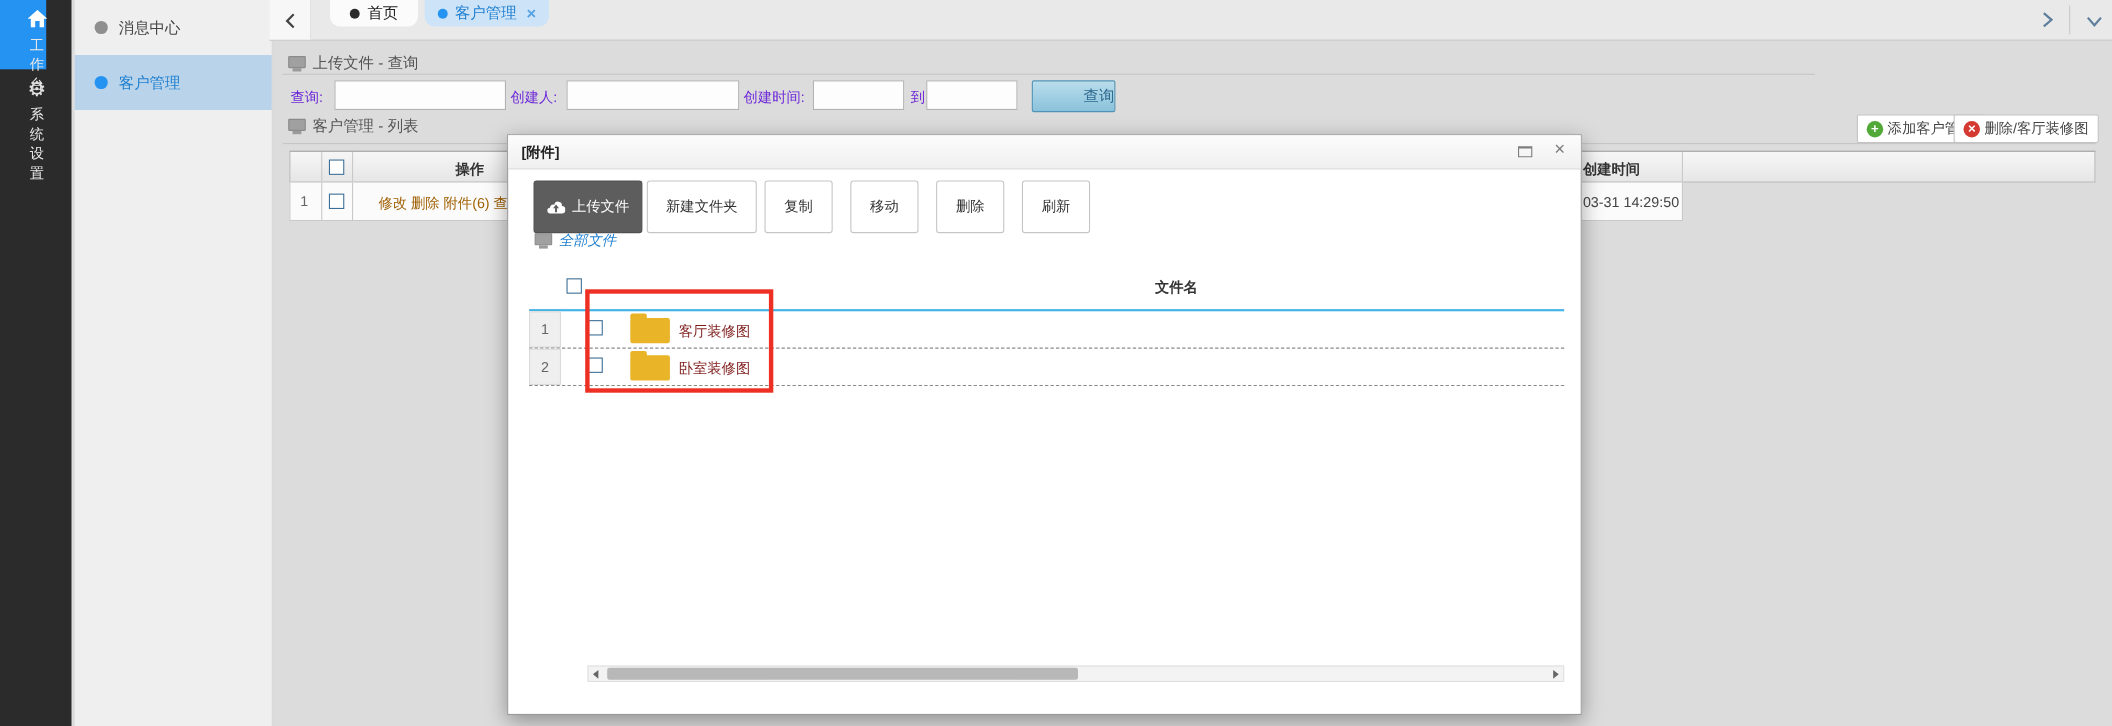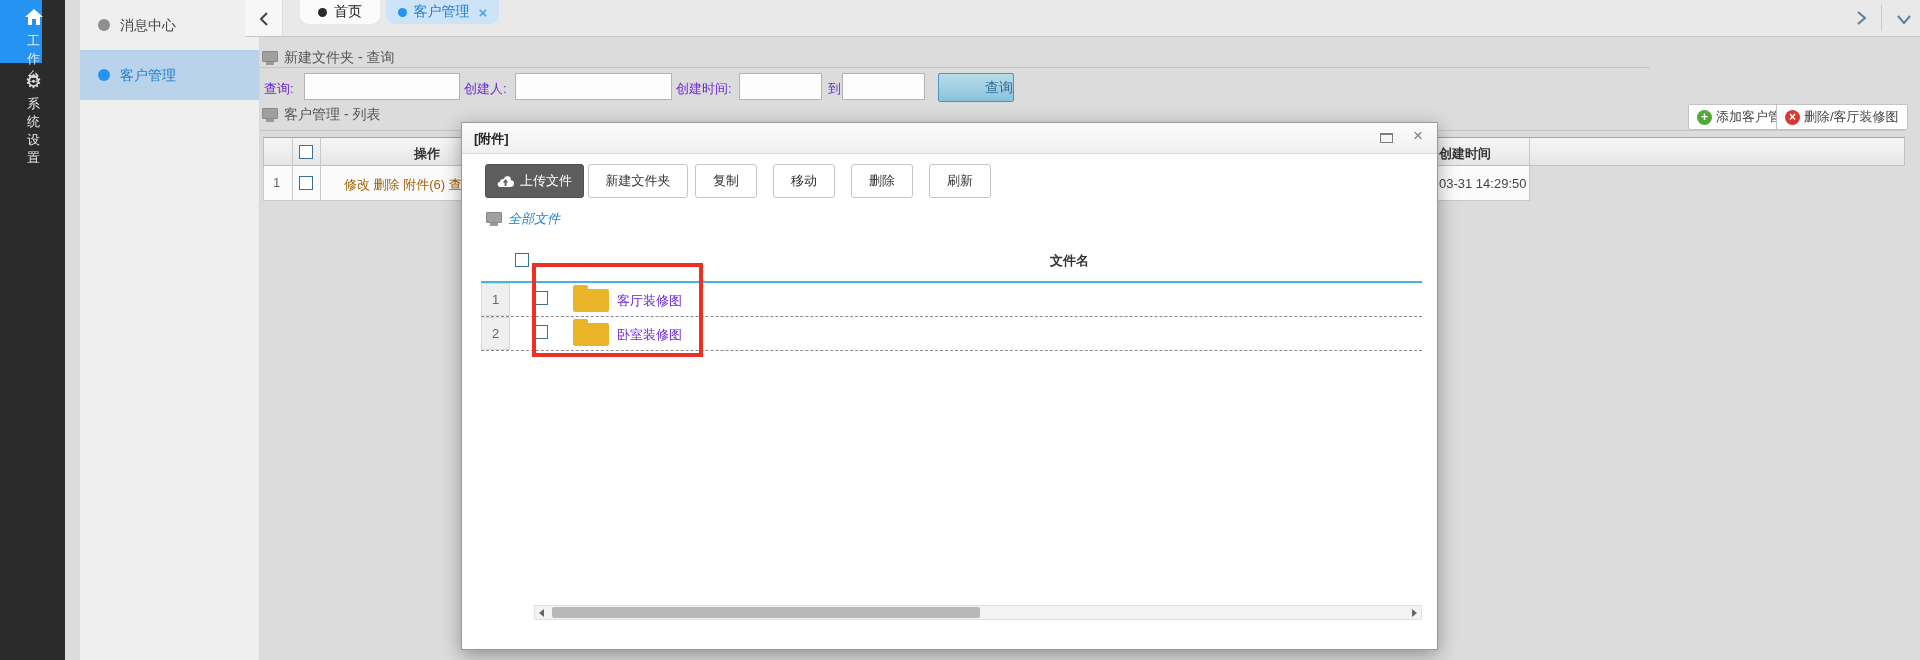--- a/index.html
+++ b/index.html
@@ -10,21 +10,21 @@
   
   .sidebar-dark { position:absolute; left:0; top:0; width:65px; height:660px; background:#2b2b2b; z-index:5; }
   .side-item { width:42px; text-align:center; color:#e8e8e8; font-size:13px;padding-left:25px; }
   .side-item.blue { height:63px; background:#2493f2; padding-top:9px; }
   .side-item .glyph { display:block; height:20px; line-height:20px; }
   .side-item .lbl { display:block; margin-top:3px; }
   .side-item.gear { padding-top:9px; height:55px; }
   .gear-glyph { font-size:19px; color:#e0e0e0; line-height:20px; }
 
   
-  .sidebar-nav { position:absolute; left:80px; top:0; width:180px; height:660px; background:#efefef; border-right:1px solid #d6d6d6; z-index:5; }
+  .sidebar-nav { position:absolute; left:68px; top:0; width:180px; height:660px; background:#efefef; border-right:1px solid #d6d6d6; z-index:5; }
   .nav-item { position:relative; height:50px; line-height:50px; padding-left:40px; color:#444; font-size:14px; cursor:default; }
   .nav-item .dot { position:absolute; left:18px; top:19px; width:12px; height:12px; border-radius:50%; background:#8f8f8f; }
   .nav-item.active { background:#b9d3ea; color:#1f7fd0; }
   .nav-item.active .dot { background:#2493f2; }
 
   
   .tabbar { position:absolute; left:245px; top:0; width:1675px; height:37px; background:#e9e9e9; border-bottom:1px solid #c6c6c6; z-index:5; }
   .back-btn { position:absolute; left:0; top:0; width:38px; height:36px; background:#f7f7f7; border-right:1px solid #dcdcdc; text-align:center; line-height:36px; }
   .tab { position:absolute; top:0; height:24px; border-radius:0 0 9px 9px; display:flex; align-items:center; justify-content:center; gap:7px; font-size:14px; }
   .tab-home { left:55px; width:80px; background:#fbfbfb; color:#222; }
@@ -60,32 +60,32 @@
   .th-text { font-weight:bold; color:#333; }
   .blue-links { color:#a16207; }
   .checkbox { width:14px; height:14px; background:#fff; border:1px solid #3d6f96; }
 
   
   .modal { position:absolute; left:461px; top:122px; width:977px; height:528px; background:#fff; border:1px solid #9a9a9a; box-shadow:0 5px 18px rgba(0,0,0,.35); z-index:10; }
   .modal-header { position:relative; height:31px; background:linear-gradient(#fcfcfc,#f0f0f0); border-bottom:1px solid #d8d8d8; }
   .modal-title { position:absolute; left:12px; top:7px; font-weight:bold; color:#222; }
   .win-max { position:absolute; right:44px; top:10px; width:13px; height:10px; border:1px solid #7d7d7d; border-top-width:2px; }
   .win-close { position:absolute; right:14px; top:3px; font-size:17px; color:#7d7d7d; }
-  .m-btn { position:absolute; top:41px; height:34px; border-radius:3px; display:flex; align-items:center; justify-content:center; gap:6px; font-size:13px; cursor:pointer; }
+  .m-btn { position:absolute; top:41px; height:48px; border-radius:3px; display:flex; align-items:center; justify-content:center; gap:6px; font-size:13px; cursor:pointer; }
   .m-btn.dark { background:#5d5d5d; color:#fff; border:1px solid #505050; }
   .m-btn.light { background:#fff; color:#333; border:1px solid #c6c6c6; }
   .breadcrumb-link { color:#1f7fd0; }
 
   .ft-cyan { position:absolute; left:19px; top:158px; width:941px; height:2px; background:#46b3e6; }
   .ft-row { position:absolute; left:19px; width:941px; height:34px; }
   .ft-row .dash { position:absolute; left:0; bottom:0; width:941px; border-bottom:1px dashed #8a8a8a; }
   .num-cell { position:absolute; left:0; top:0; width:29px; height:33px; background:#efefef; border:1px solid #dadada; color:#666; text-align:center; line-height:32px; }
   .folder-icon { position:absolute; left:92px; top:6px; width:36px; height:23px; background:#e9b427; border-radius:2px; }
   .folder-icon::before { content:""; position:absolute; left:0; top:-4px; width:15px; height:5px; background:#e9b427; border-radius:2px 2px 0 0; }
-  .file-name { position:absolute; left:136px; top:9px; color:#6d28d9; }
+  .file-name { position:absolute; left:136px; top:9px; color:#7f1d1d; }
 
   .red-annotation { position:absolute; left:70px; top:140px; width:171px; height:94px; border:4px solid #ee2f23; z-index:20; }
 
   .h-scroll { position:absolute; left:72px; top:482px; width:888px; height:15px; background:#f3f3f3; border:1px solid #e0e0e0; }
   .h-thumb { position:absolute; left:17px; top:1px; width:428px; height:11px; background:#b8b8b8; border-radius:2px; }
   .tri { position:absolute; top:3px; width:0; height:0; border-top:4px solid transparent; border-bottom:4px solid transparent; }
   .tri-l { left:4px; border-right:5px solid #666; }
   .tri-r { right:4px; border-left:5px solid #666; }
 </style>
 </head>
@@ -145,21 +145,21 @@
         <svg class="chev" width="16" height="12" viewBox="0 0 16 12">
             <polyline points="2,3 8,10 14,3" fill="none" stroke="#5d7f9c" stroke-width="2"></polyline>
           </svg>
       </span>
     </div>
   </div>
 
   <div class="abs" style="left:262px; top:51px;">
       <div class="mon-icon"></div>
     </div>
-  <div class="abs sec-title" style="left:284px; top:49px;">新建文件夹 - 查询</div>
+  <div class="abs sec-title" style="left:284px; top:49px;">上传文件 - 查询</div>
   <div class="abs hr-line" style="left:257px; top:67px; width:1393px;"></div>
 
   <div class="abs q-label" style="left:264px; top:80px;">查询:</div>
   <input class="q-input" style="left: 304px; top: 73px; width: 156px;">
   <div class="abs q-label" style="left:464px; top:80px;">创建人:</div>
   <input class="q-input" style="left: 515px; top: 73px; width: 157px;">
   <div class="abs q-label" style="left:676px; top:80px;">创建时间:</div>
   <input class="q-input" style="left: 739px; top: 73px; width: 83px;">
   <div class="abs q-label" style="left:828px; top:80px;">到</div>
   <input class="q-input" style="left: 842px; top: 73px; width: 83px;">

